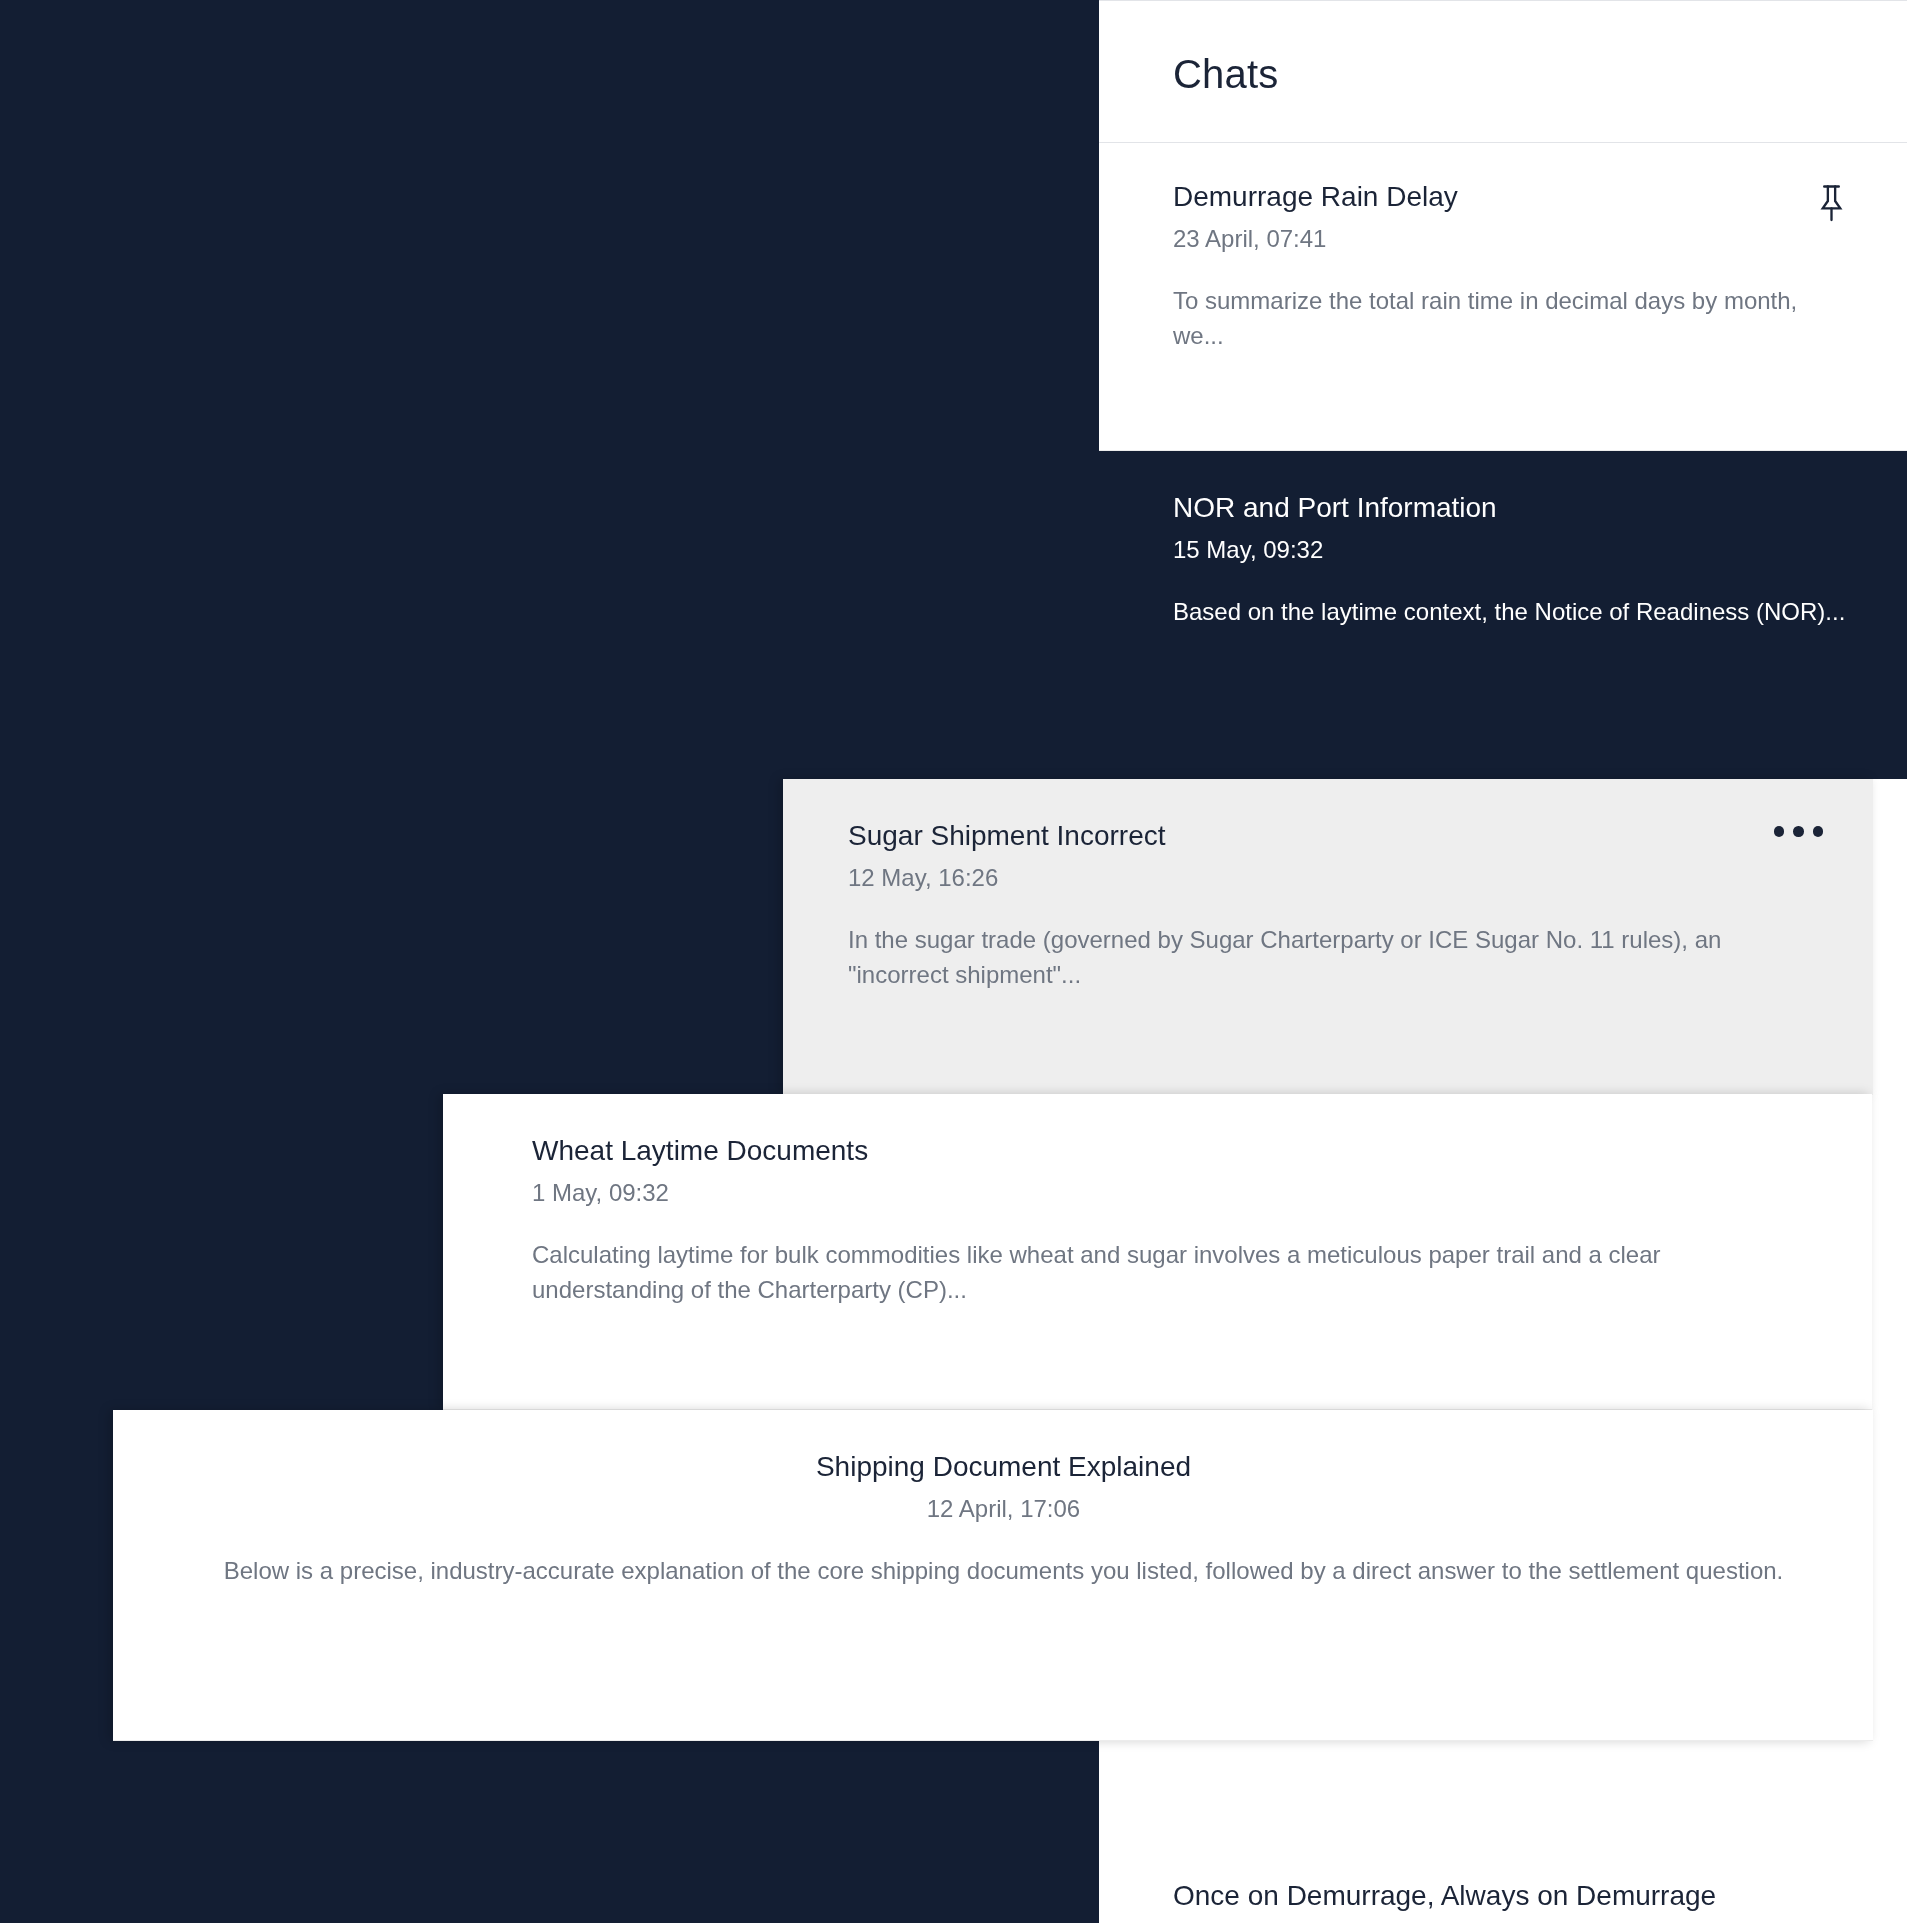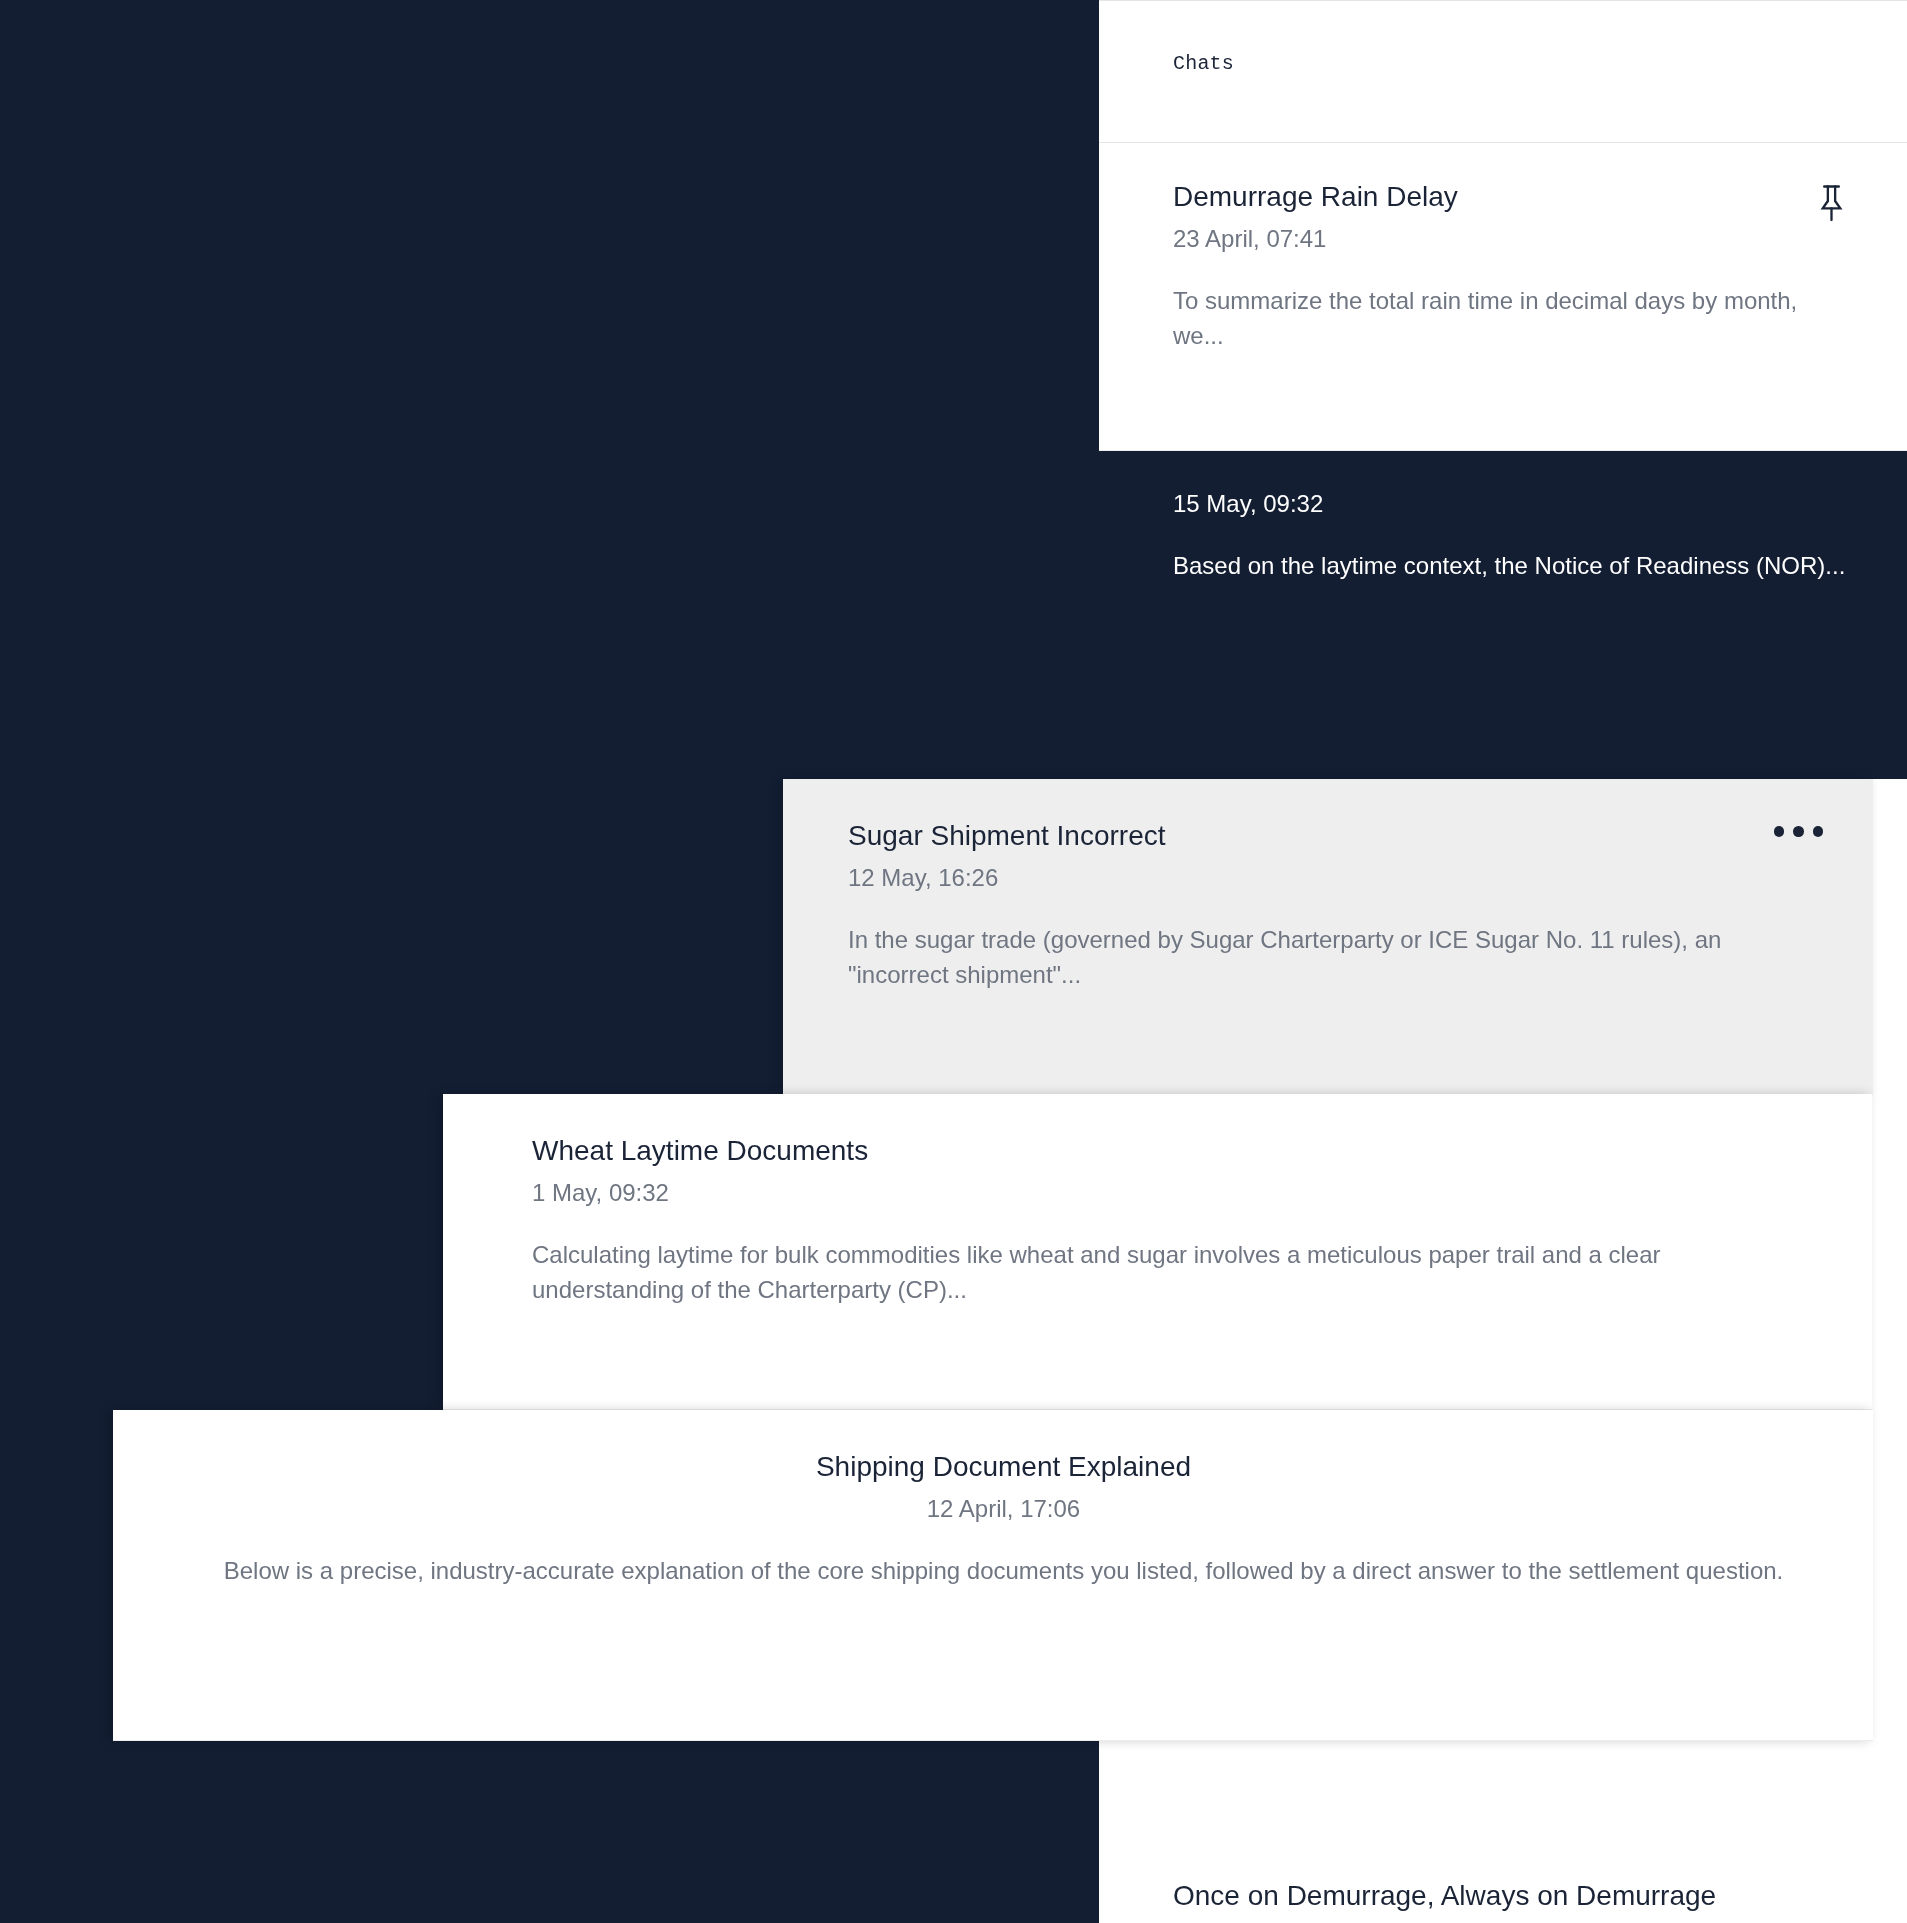--- a/index.html
+++ b/index.html
@@ -44,24 +44,23 @@
     height: 143px;
     background: #ffffff;
     border-top: 1.5px solid #e2e4e8;
     border-bottom: 1.5px solid #e2e4e8;
     box-sizing: border-box;
   }
   .chats-header-label {
     position: absolute;
     left: 74px;
     top: 51px;
-    font-size: 20px;
+    font-size: 40px;
     color: #1b2437;
     letter-spacing: 0.2px;
-    font-family: Liberation Mono, monospace;
   }
 
   
   .card {
     position: absolute;
     box-sizing: border-box;
     background: #ffffff;
     padding: 33px 42px 36px 42px;
   }
   .card .title {
@@ -203,20 +202,21 @@
   <div class="pin-icon">
     <svg width="35" height="41" viewBox="0 0 24 28" fill="none" stroke="#1b2437" stroke-width="1.6" stroke-linecap="round">
       <path d="M7 3 H17"></path>
       <path d="M9.5 3 V13 L6 18 H18 L14.5 13 V3"></path>
       <path d="M12 18 V26"></path>
     </svg>
   </div>
 </div>
 
 <div class="card card-nor">
+  <div class="title">NOR and Port Information</div>
   <div class="date">15 May, 09:32</div>
   <div class="snippet">Based on the laytime context, the Notice of Readiness (NOR)...</div>
 </div>
 
 <div class="card card-sugar">
   <div class="title">Sugar Shipment Incorrect</div>
   <div class="date">12 May, 16:26</div>
   <div class="snippet">In the sugar trade (governed by Sugar Charterparty or ICE Sugar No. 11 rules), an "incorrect shipment"...</div>
   <div class="kebab-icon">
     <i></i>

